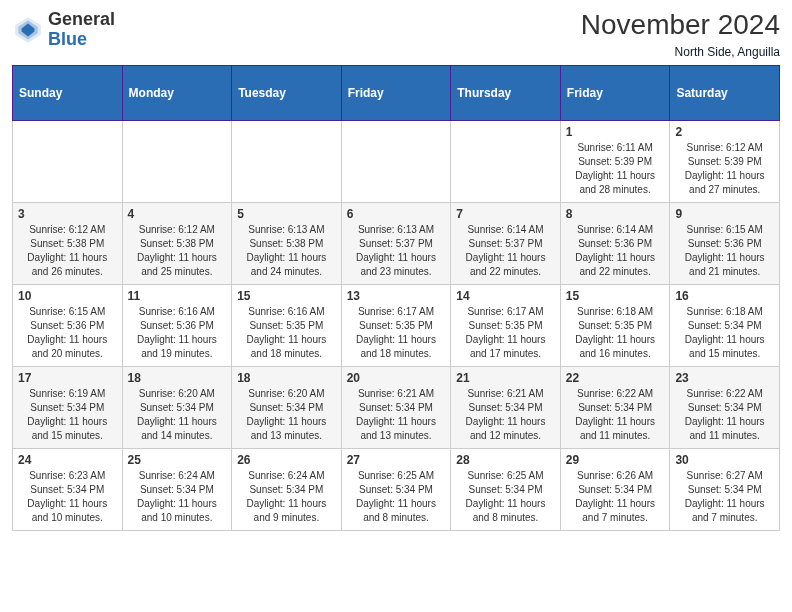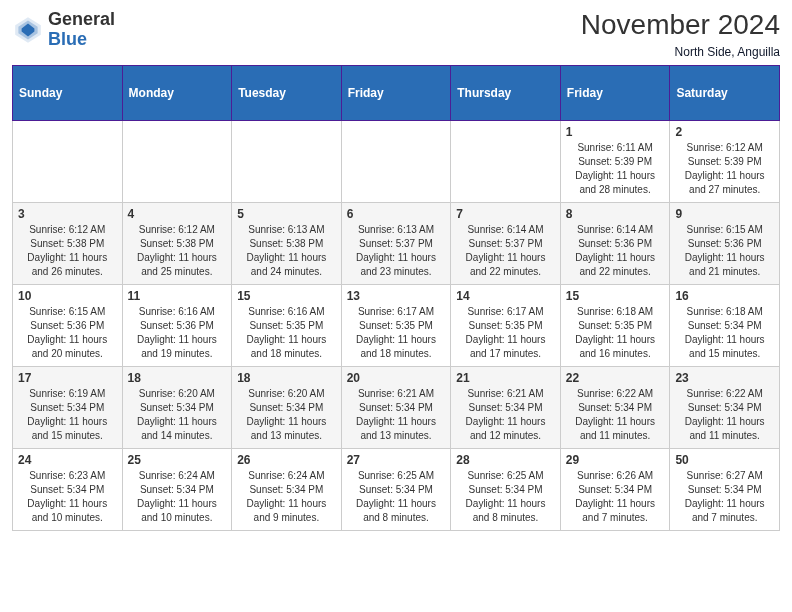--- a/index.html
+++ b/index.html
@@ -368,21 +368,21 @@
         </td>
           <td>
           <span class="day-number">29</span>
           <div class="day-info">
             <span>Sunrise: 6:26 AM</span><br>
             <span>Sunset: 5:34 PM</span><br>
             <span>Daylight: 11 hours and 7 minutes.</span>
           </div>
         </td>
           <td>
-          <span class="day-number">50</span>
+          <span class="day-number">30</span>
           <div class="day-info">
             <span>Sunrise: 6:27 AM</span><br>
             <span>Sunset: 5:34 PM</span><br>
             <span>Daylight: 11 hours and 7 minutes.</span>
           </div>
         </td>
         </tr>
       </tbody>
   </table>
 </div>

